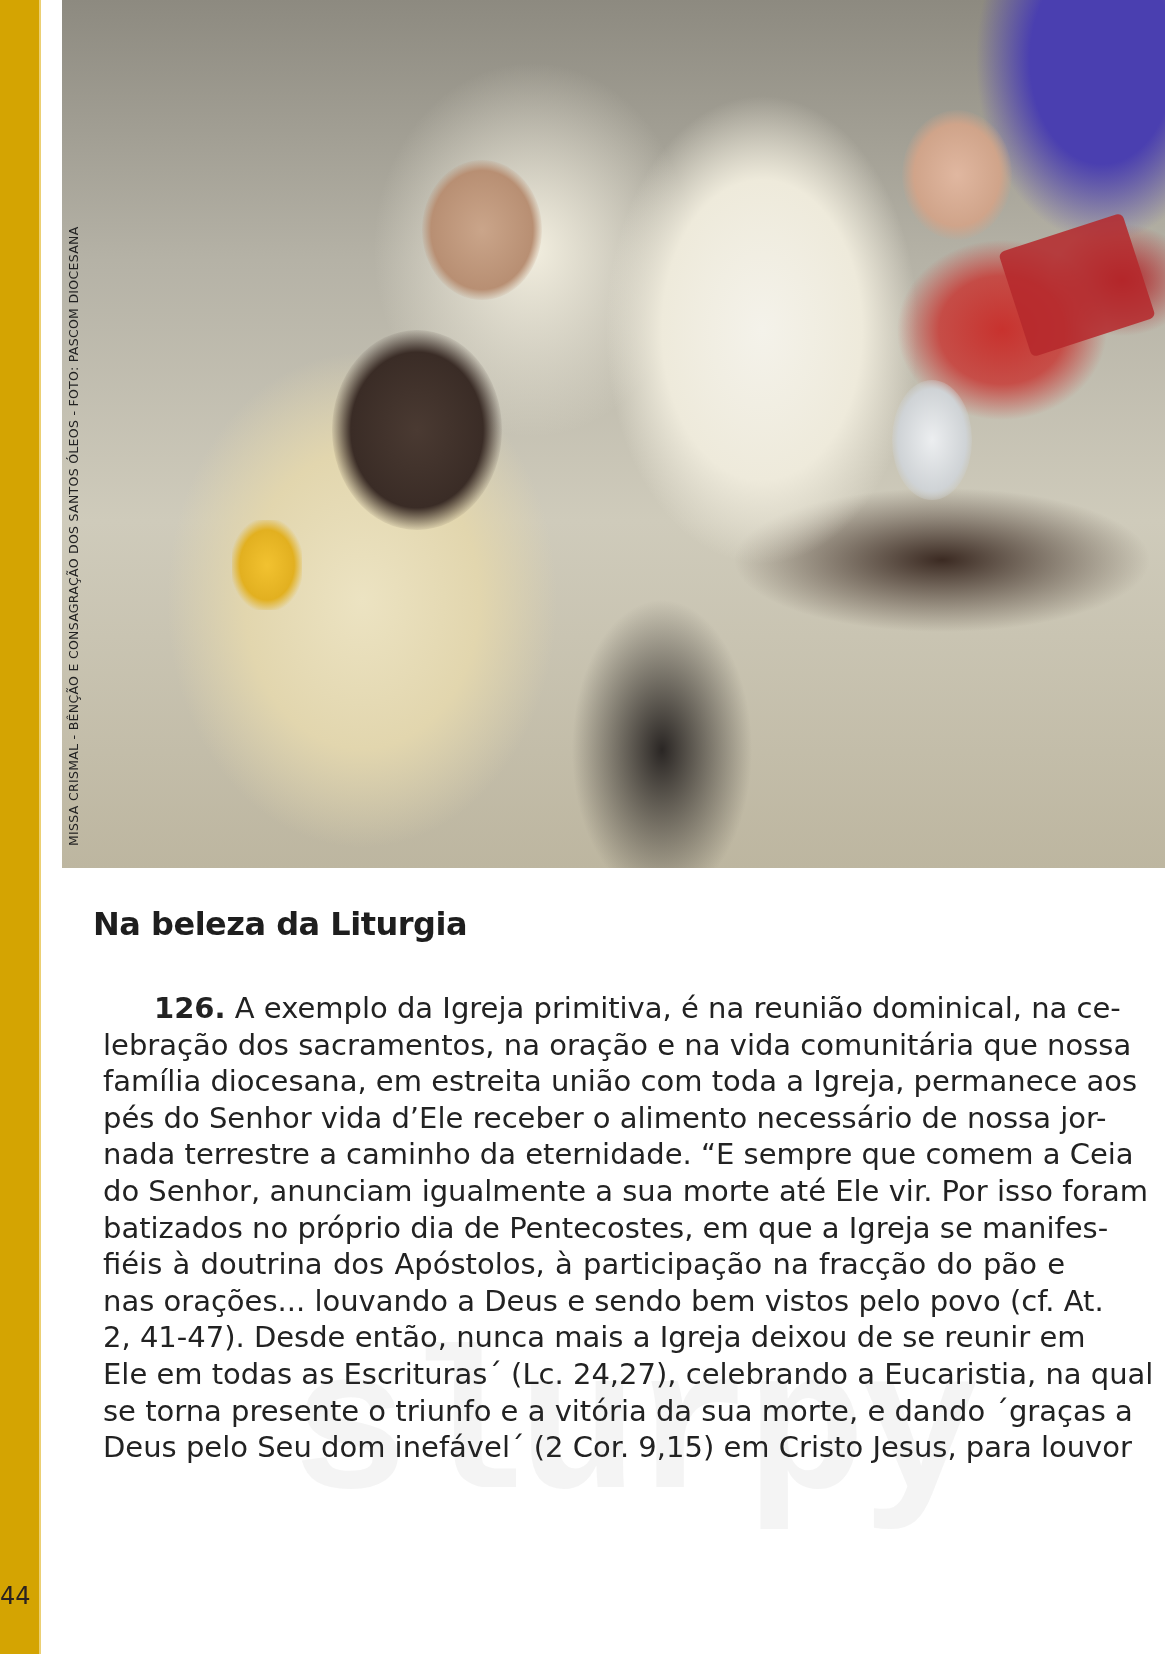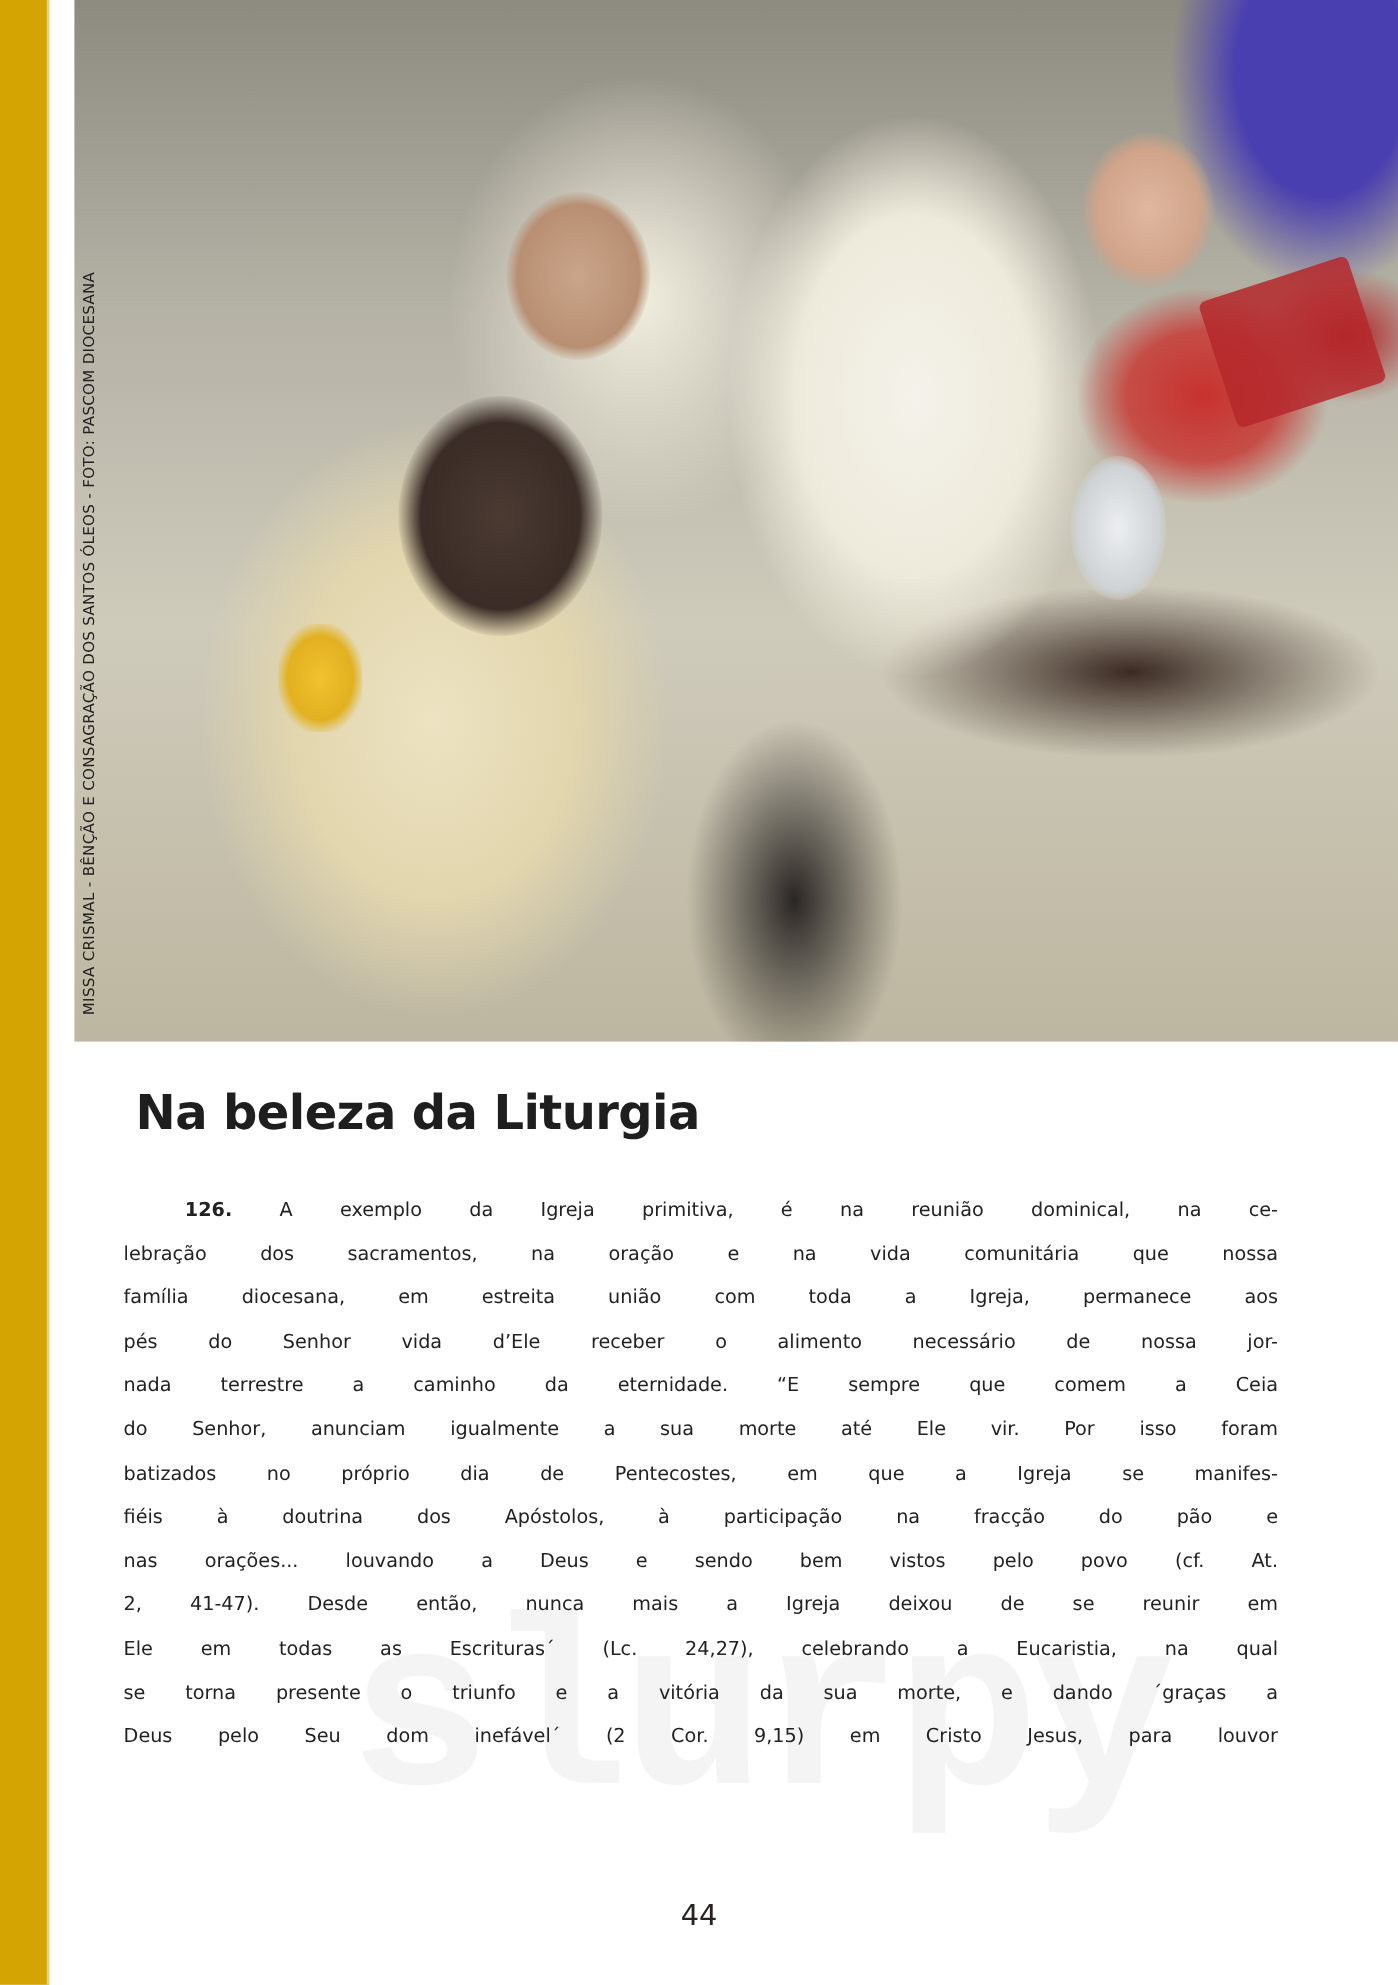--- a/index.html
+++ b/index.html
@@ -35,38 +35,38 @@
     font-size:12.5px; letter-spacing:0.3px; color:#222;
     font-family:"DejaVu Sans", sans-serif;
   }
   .watermark {
     position:absolute; pointer-events:none;
     font-family:Liberation Mono, monospace; font-weight:bold;
     color:rgba(200,200,200,0.22);
   }
   .wm2 { left:290px; top:1320px; font-size:200px; color:rgba(215,215,215,0.28); letter-spacing:-6px; }
   .heading {
-    position:absolute; left:113px; top:905px; margin:0;
-    font-size:40px; font-weight:bold; color:#1e1e1e;
+    position:absolute; left:93px; top:905px; margin:0;
+    font-size:32px; font-weight:bold; color:#1e1e1e;
     font-family:"DejaVu Sans", sans-serif; letter-spacing:-0.5px;
   }
   .paragraph {
     position:absolute; left:103px; top:990px; width:962px;
-    font-size:16px; line-height:36.6px; color:#222;
+    font-size:29px; line-height:36.6px; color:#222;
     font-family:"DejaVu Sans", sans-serif;
   }
   .line {
     display:block; white-space:nowrap; text-align:justify;
     text-align-last:justify; height:36.6px;
   }
   .line.first { padding-left:51px; }
   .line.last { text-align-last:justify; }
   .num { font-weight:bold; }
   .page-number {
-    position:absolute; left:0; width:1165px; top:1582px; text-align:center;
+    position:absolute; left:0; width:1165px; top:1582px; 
     font-size:24px; color:#2a2220; font-family:"DejaVu Sans", sans-serif;
   }
 </style>
 </head>
 <body>
 
 <div class="gold-bar"></div>
 
 <div class="photo" title="Clergy in white and gold vestments around an altar; bishop in red reading from a red book while blessing a glass vessel of holy oils">
 

